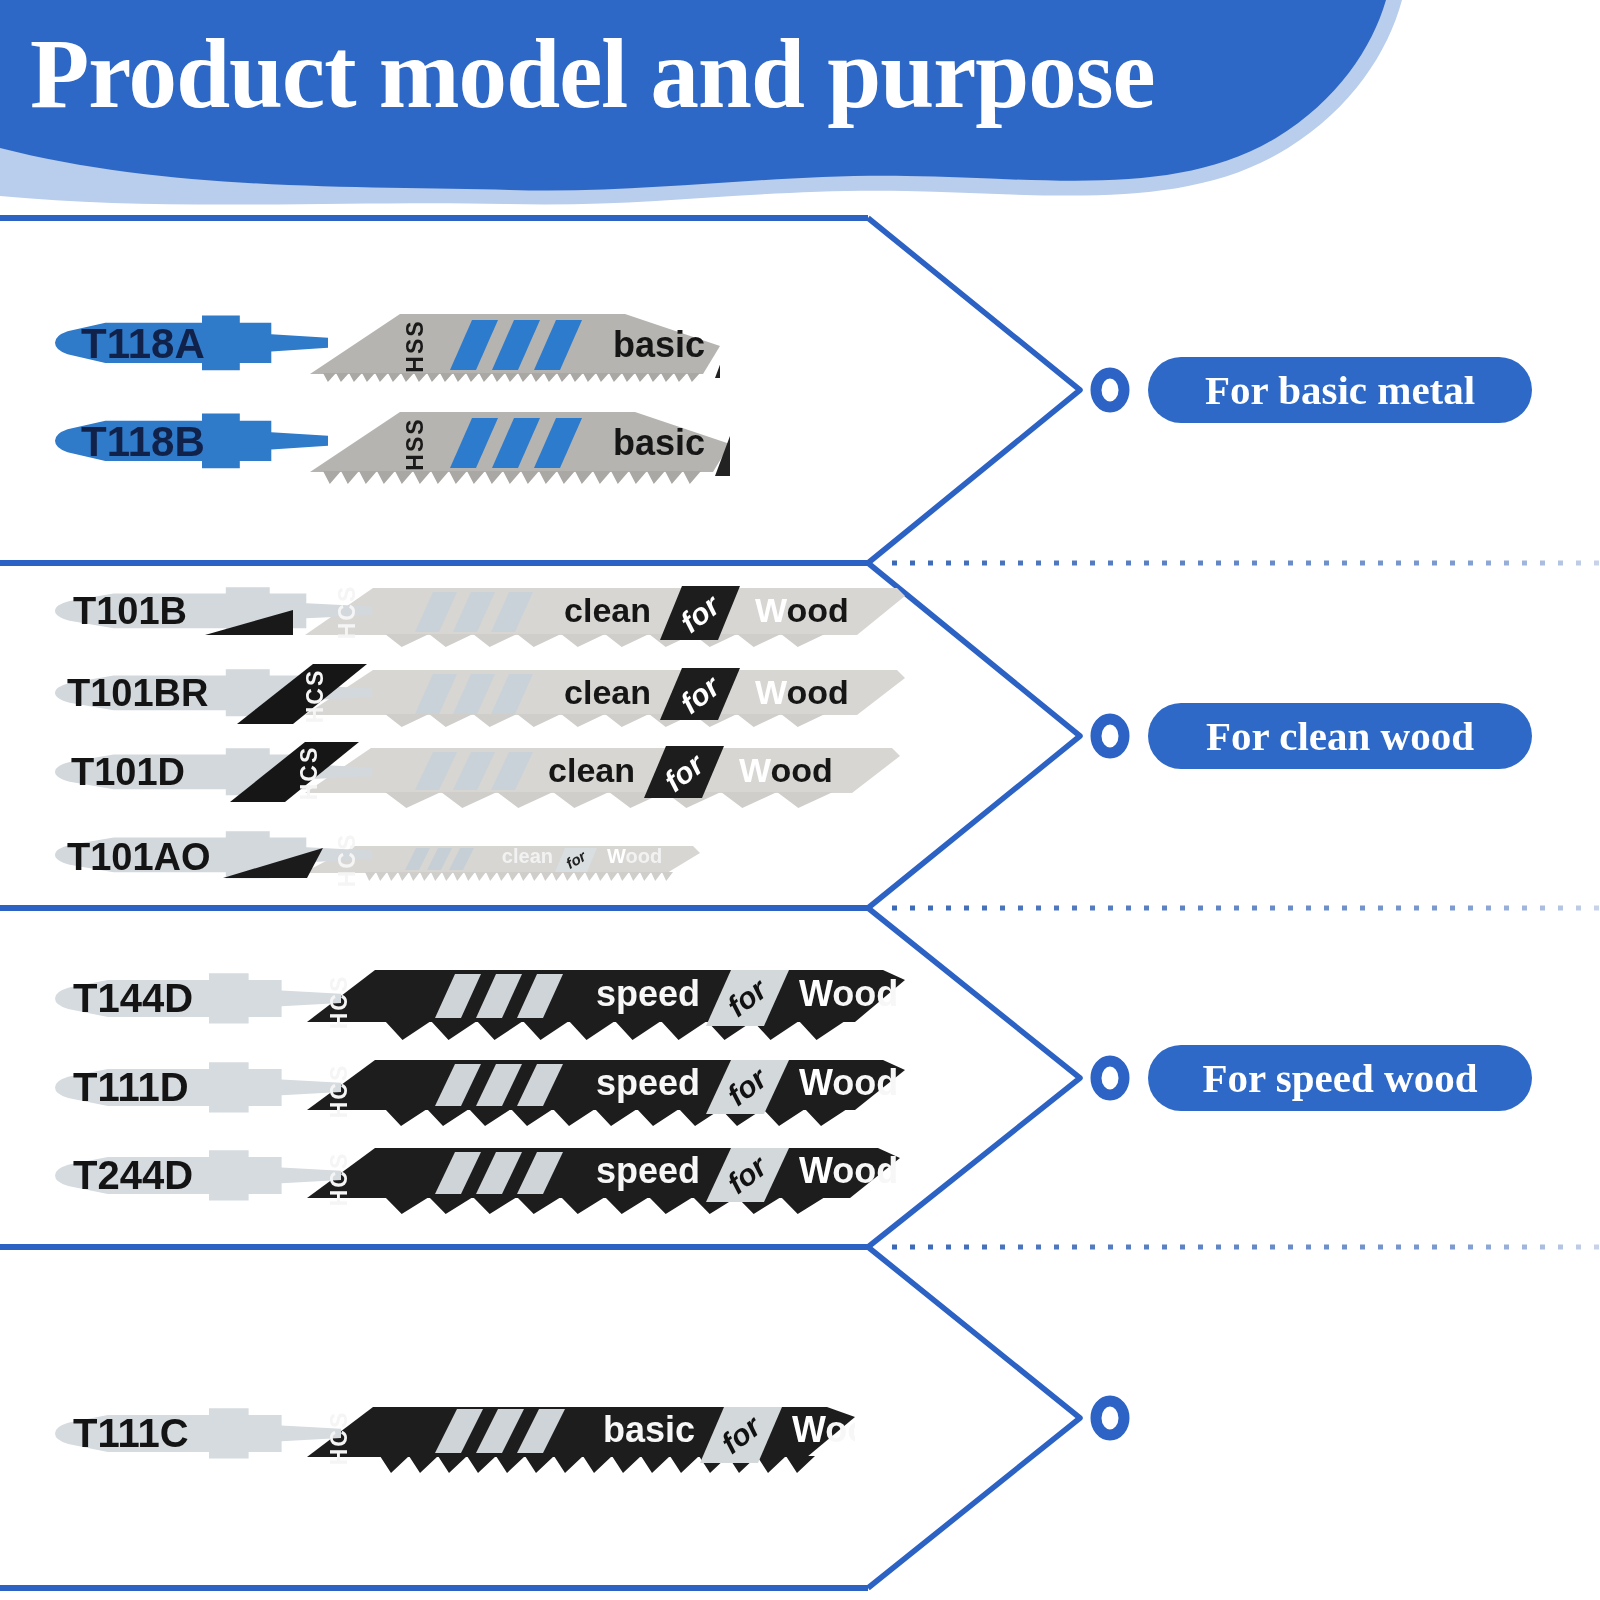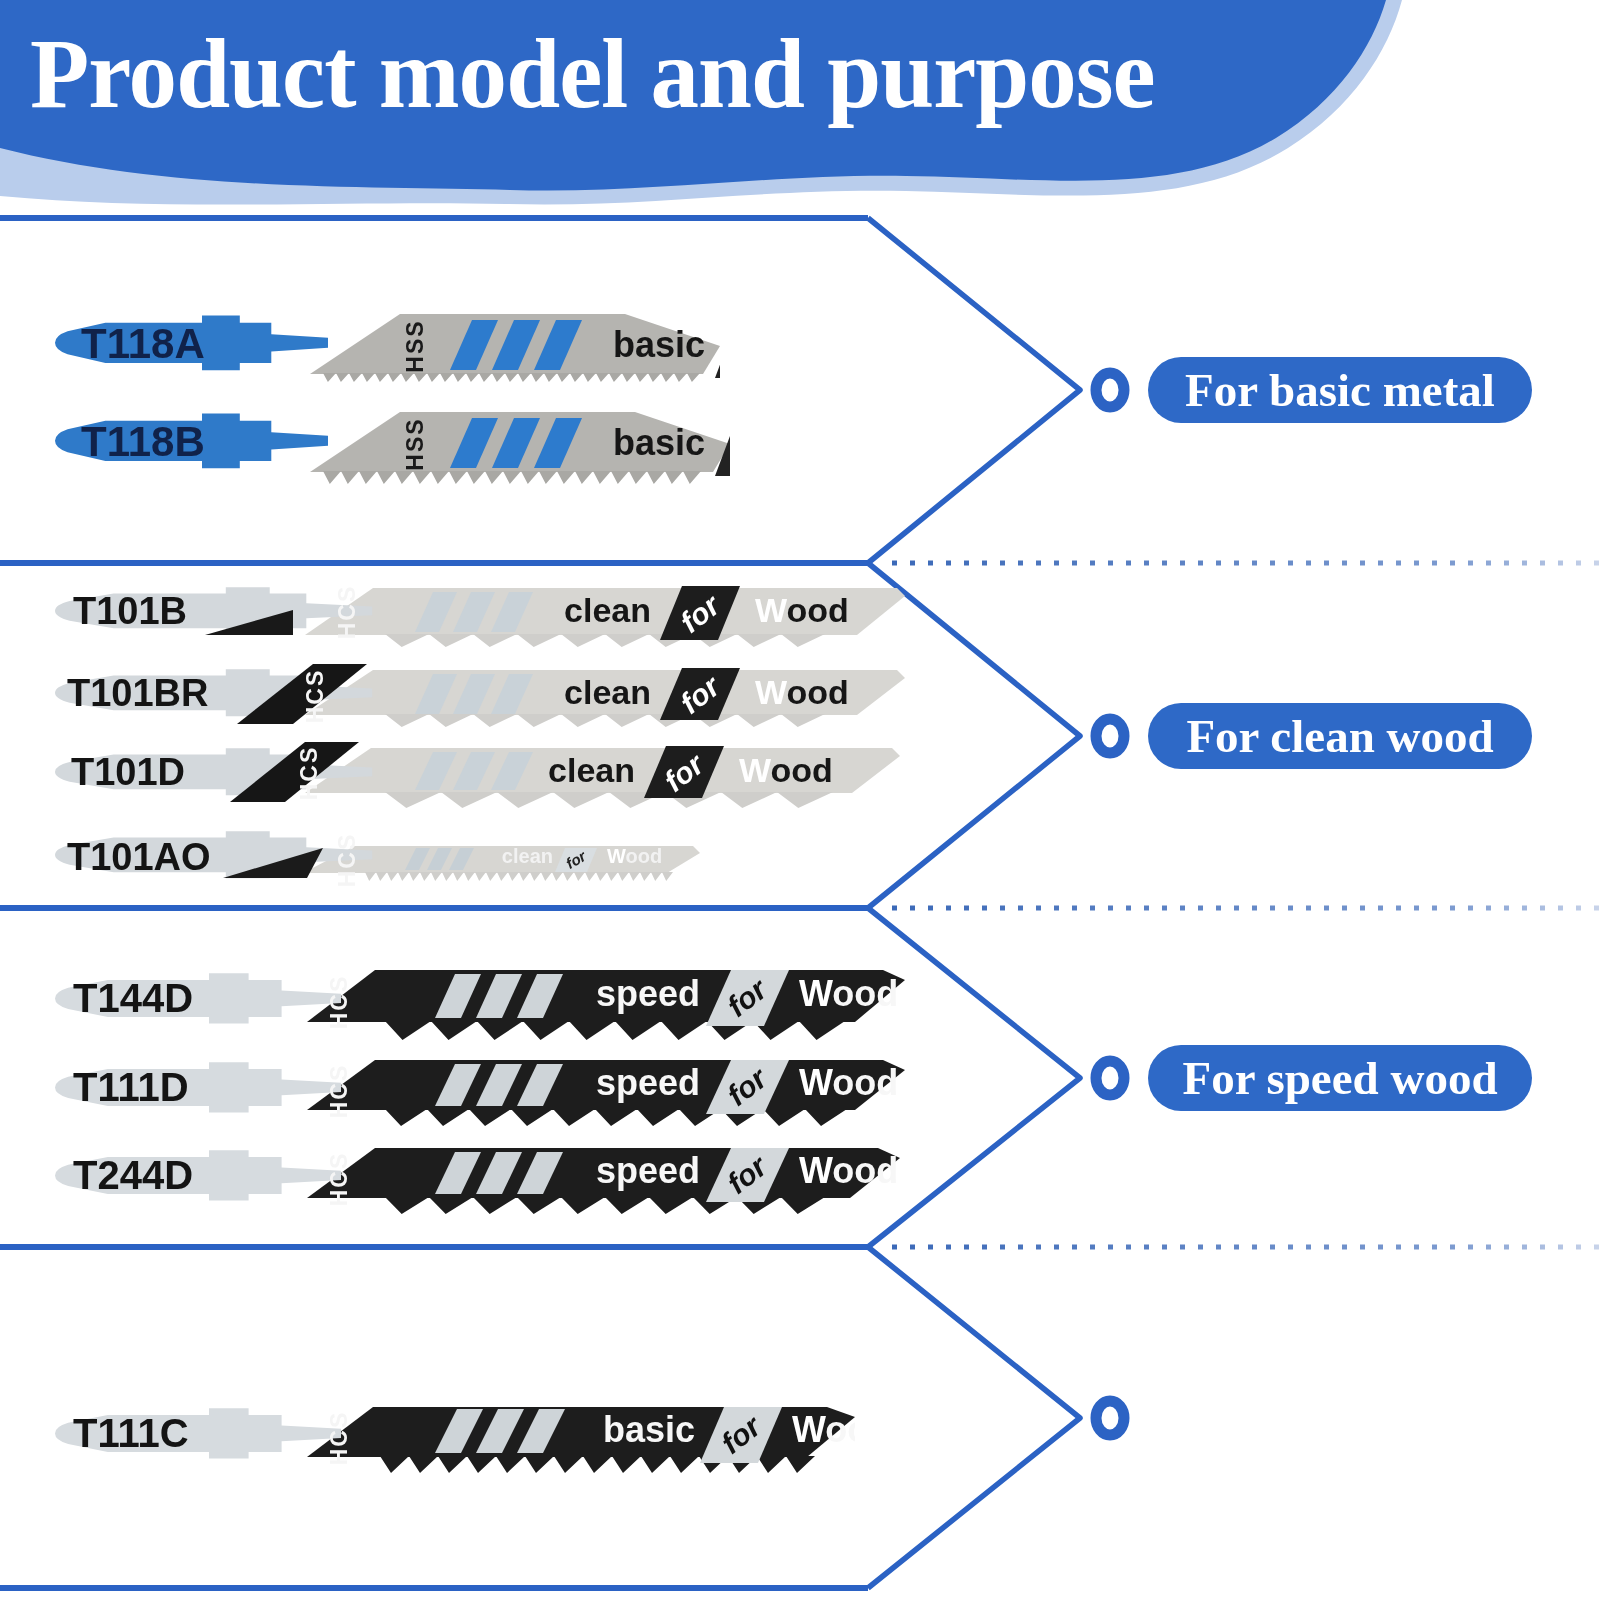--- a/index.html
+++ b/index.html
@@ -10,21 +10,21 @@
   .banner-svg{position:absolute;left:0;top:0;z-index:1;}
   .page-title{position:absolute;left:30px;top:16px;z-index:2;color:#ffffff;
               font-family:"Liberation Serif",serif;font-weight:700;font-size:100px;
               letter-spacing:-1px;transform:scaleX(.97);transform-origin:left top;
               white-space:nowrap;}
   
   .connector-svg{position:absolute;left:0;top:0;z-index:0;}
   
   .pill{position:absolute;left:1148px;width:384px;height:66px;background:#2e69c7;
         border-radius:34px;z-index:2;display:flex;align-items:center;justify-content:center;
-        color:#ffffff;font-family:"Liberation Serif",serif;font-weight:700;font-size:47px;}
+        color:#ffffff;font-family:"Liberation Serif",serif;font-weight:700;font-size:41px;}
   
   .blade{position:absolute;z-index:1;}
   .model-metal{font:700 42px "Liberation Sans",sans-serif;fill:#10224a;}
   .model-dark {font:700 38px "Liberation Sans",sans-serif;fill:#141414;}
   .steel-dark {font:700 23px "Liberation Sans",sans-serif;fill:#1a1a1a;letter-spacing:2px;}
   .steel-light{font:700 23px "Liberation Sans",sans-serif;fill:#f5f5f5;letter-spacing:2px;}
   .w-dark {font:700 36px "Liberation Sans",sans-serif;fill:#161616;}
   .w-light{font:700 36px "Liberation Sans",sans-serif;fill:#f7f7f7;}
   .w-small{font:700 20px "Liberation Sans",sans-serif;fill:#f2f2f2;}
   .forword-light{font:italic 700 30px "Liberation Sans",sans-serif;fill:#ffffff;}

